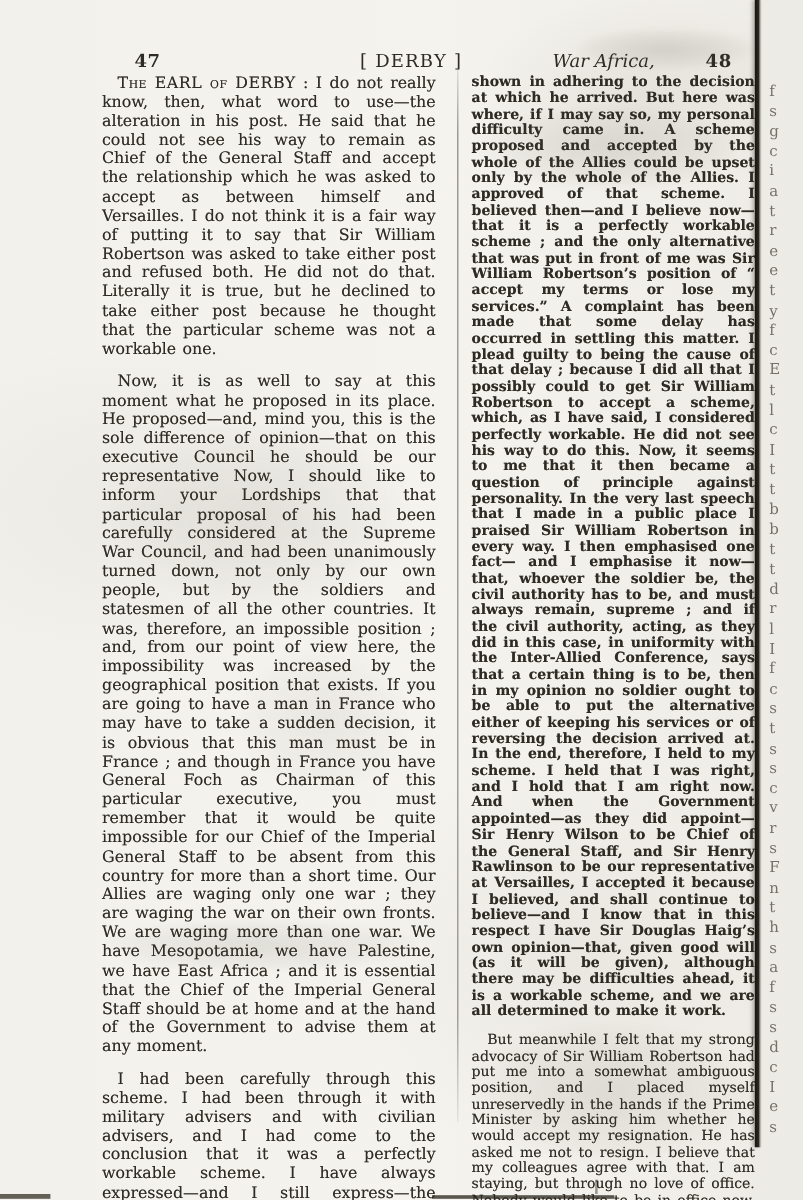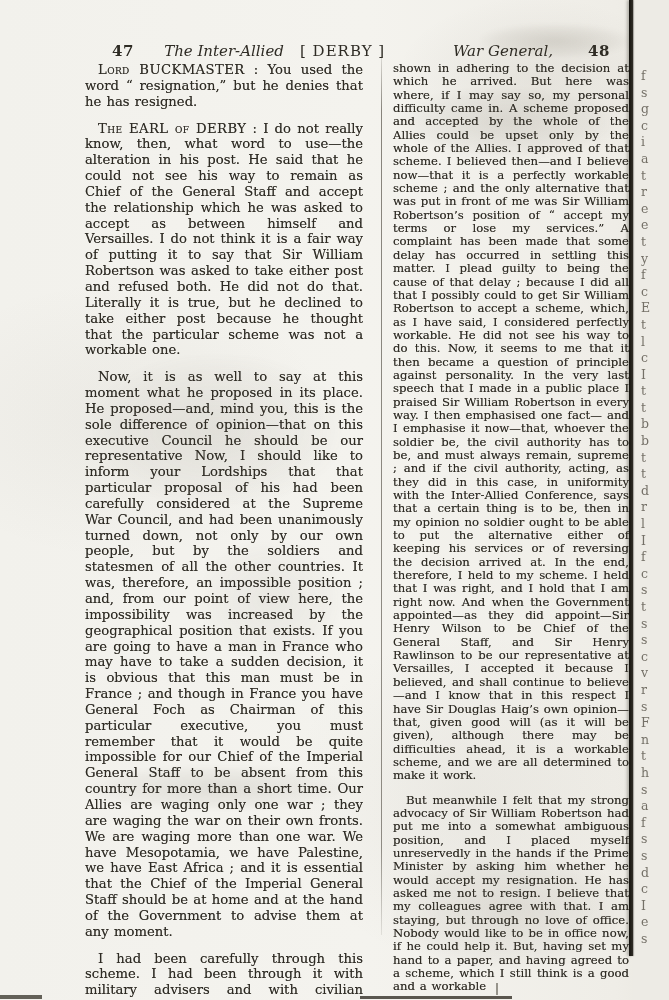--- a/index.html
+++ b/index.html
@@ -17,21 +17,21 @@
   
   .hdr{position:absolute;top:42px;height:20px;font-size:15px;white-space:nowrap;}
   .pageno{font-weight:600;letter-spacing:.5px;}
   .runtitle{font-style:italic;}
   
   .col{position:absolute;text-align:justify;word-spacing:1px;
        text-shadow:0 0 .4px rgba(46,43,36,.55);}
   .col-left{left:85px;top:62px;width:278px;font-size:13.2px;line-height:15.85px;}
   .col-right{left:393px;top:62px;width:236px;font-size:11.7px;line-height:13.35px;}
   .col p{margin:0 0 11px 0;text-indent:13px;}
-  .col p.cont{text-indent:0;}
+  .col p.cont{text-indent:0;font-weight:bold;}
   .speaker{font-variant:small-caps;letter-spacing:.4px;}
   
   .divider{position:absolute;left:381px;top:58px;width:1px;height:877px;
            background:linear-gradient(rgba(62,57,47,.15),rgba(62,57,47,.6) 6%,rgba(62,57,47,.55) 90%,rgba(62,57,47,.1));}
   
   .edge-strip{position:absolute;left:633px;top:0;width:36px;height:1000px;background:#edebe5;}
   .edge-bar{position:absolute;left:629px;top:0;width:4px;height:956px;
             background:linear-gradient(90deg,#15130f,#302d26);
             box-shadow:-2px 0 3px rgba(40,36,28,.3),1px 0 1px rgba(40,36,28,.35);}
   .edge-frags{position:absolute;left:641px;top:68px;width:20px;height:900px;
@@ -41,29 +41,27 @@
   .smudge{position:absolute;filter:blur(2px);pointer-events:none;
           background:radial-gradient(ellipse at center, rgba(94,87,72,.9), rgba(94,87,72,.35) 55%, transparent 75%);}
   .mark{position:absolute;background:#272319;}
 </style>
 </head>
 <body>
 
 <div class="page">
 
   <div class="hdr pageno" style="left:112px;">47</div>
-  <div class="hdr runtitle" style="left:85px;width:278px;text-align:center;">The Inter-Allied</div>
   <div class="hdr" style="left:300px;letter-spacing:1px;">[ DERBY ]</div>
-  <div class="hdr runtitle" style="left:393px;width:220px;text-align:center;">War General,</div>
+  <div class="hdr runtitle" style="left:393px;width:220px;text-align:center;">War Africa,</div>
   <div class="hdr pageno" style="left:588px;">48</div>
 
   <div class="divider"></div>
 
   <div class="col col-left">
-    <p><span class="speaker">Lord BUCKMASTER</span><span> : You used the word “ resignation,” but he denies that he has resigned.</span></p>
     <p><span class="speaker">The EARL of DERBY</span><span> : I do not really know, then, what word to use—the alteration in his post.  He said that he could not see his way to remain as Chief of the General Staff and accept the relationship which he was asked to accept as between himself and Versailles.  I do not think it is a fair way of putting it to say that Sir William Robertson was asked to take either post and refused both.  He did not do that.  Literally it is true, but he declined to take either post because he thought that the particular scheme was not a workable one.</span></p>
     <p><span>Now, it is as well to say at this moment what he proposed in its place.  He proposed—and, mind you, this is the sole difference of opinion—that on this executive Council he should be our representative  Now, I should like to inform your Lordships that that particular proposal of his had been carefully considered at the Supreme War Council, and had been unanimously turned down, not only by our own people, but by the soldiers and statesmen of all the other countries.  It was, therefore, an impossible position ; and, from our point of view here, the impossibility was increased by the geographical position that exists. If you are going to have a man in France who may have to take a sudden decision, it is obvious that this man must be in France ; and though in France you have General Foch as Chairman of this particular executive, you must remember that it would be quite impossible for our Chief of the Imperial General Staff to be absent from this country for more than a short time.  Our Allies are waging only one war ;  they are waging the war on their own fronts.  We are waging more than one war.  We have Mesopotamia, we have Palestine, we have East Africa ;  and it is essential that the Chief of the Imperial General Staff should be at home and at the hand of the Government to advise them at any moment.</span></p>
     <p><span>I had been carefully through this scheme. I had been through it with military advisers and with civilian advisers, and I had come to the conclusion that it was a perfectly workable scheme.  I have always expressed—and I still express—the greatest possible confidence in Sir William Robertson, in his judgment as a strategist ;  and the high opinion which I have always held of him is enhanced by the courage that he has</span></p>
   </div>
 
   <div class="col col-right">
     <p class="cont"><span>shown in adhering to the decision at which he arrived.  But here was where, if I may say so, my personal difficulty came in.  A scheme proposed and accepted by the whole of the Allies could be upset only by the whole of the Allies.  I approved of that scheme.  I believed then—and I believe now—that it is a perfectly workable scheme ; and the only alternative that was put in front of me was Sir William Robertson’s position of “ accept my terms or lose my services.”  A complaint has been made that some delay has occurred in settling this matter.  I plead guilty to being the cause of that delay ; because I did all that I possibly could to get Sir William Robertson to accept a scheme, which, as I have said, I considered perfectly workable. He did not see his way to do this.  Now, it seems to me that it then became a question of principle against personality.  In the very last speech that I made in a public place I praised Sir William Robertson in every way.  I then emphasised one fact— and I emphasise it now—that, whoever the soldier be, the civil authority has to be, and must always remain, supreme ; and if the civil authority, acting, as they did in this case, in uniformity with the Inter-Allied Conference, says that a certain thing is to be, then in my opinion no soldier ought to be able to put the alternative either of keeping his services or of reversing the decision arrived at.  In the end, therefore, I held to my scheme.  I held that I was right, and I hold that I am right now. And when the Government appointed—as they did appoint—Sir Henry Wilson to be Chief of the General Staff, and Sir Henry Rawlinson to be our representative at Versailles, I accepted it because I believed, and shall continue to believe—and I know that in this respect I have Sir Douglas Haig’s own opinion—that, given good will (as it will be given), although there may be difficulties ahead, it is a workable scheme, and we are all determined to make it work.</span></p>
     <p><span>But meanwhile I felt that my strong advocacy of Sir William Robertson had put me into a somewhat ambiguous position, and I placed myself unreservedly in the hands if the Prime Minister by asking him whether he would accept my resignation. He has asked me not to resign.  I believe that my colleagues agree with that.  I am staying, but through no love of office. Nobody would like to be in office now, if he could help it.  But, having set my hand to a paper, and having agreed to a scheme, which I still think is a good and a workable</span></p>
   </div>
 

